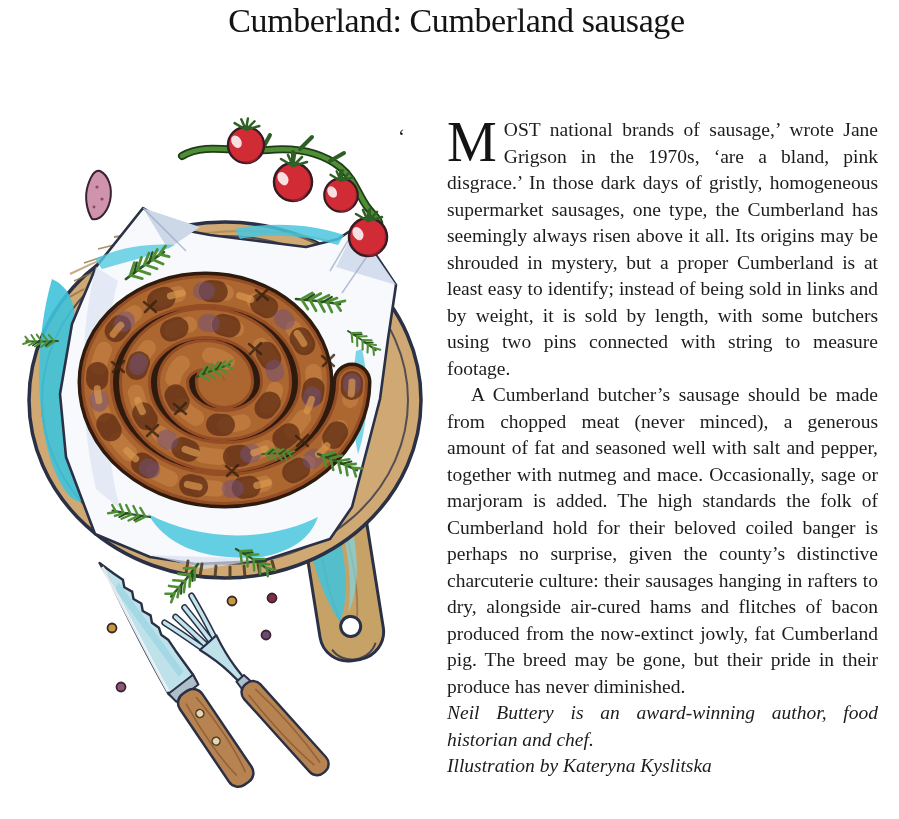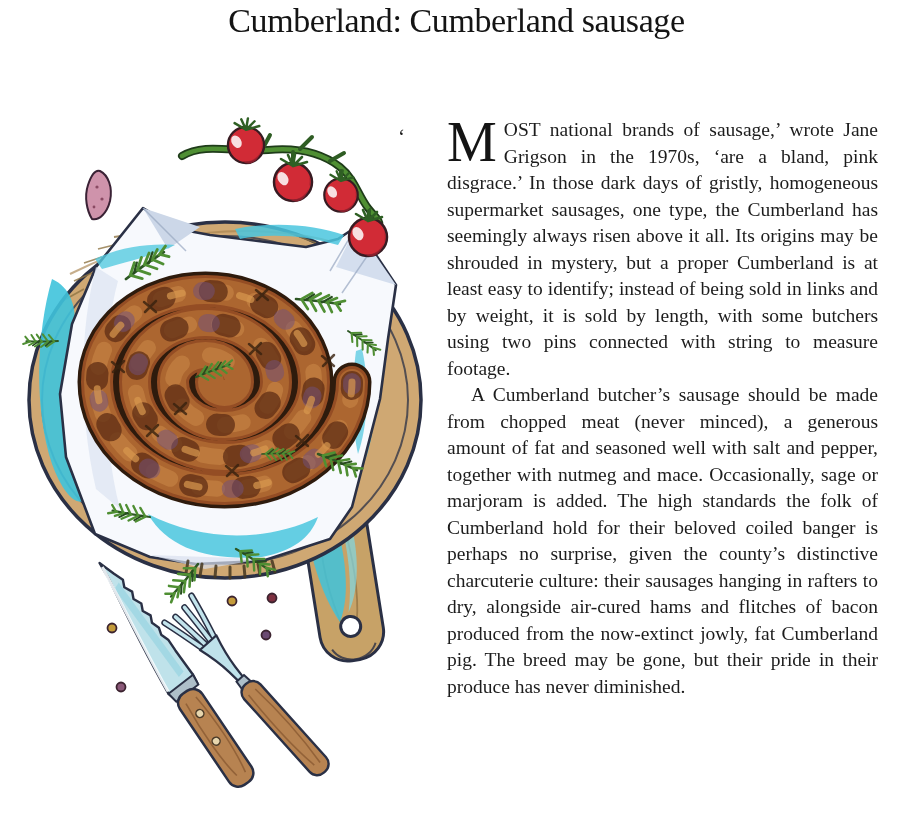--- a/index.html
+++ b/index.html
@@ -160,13 +160,15 @@
     <circle cx="232" cy="492" r="4.5" fill="#c49b3a"></circle>
     <circle cx="272" cy="489" r="4.5" fill="#7e3040"></circle>
     <circle cx="266" cy="526" r="4.5" fill="#6b4a72"></circle>
   </g>
 </svg>
 
 <main class="article">
   <span class="hang-quote">‘</span>
   <p class="p1"><span class="dropcap">M</span><span>OST</span><span> national brands of sausage,’ wrote Jane Grigson in the 1970s, ‘are a bland, pink disgrace.’ In those dark days of gristly, homogeneous supermarket sausages, one type, the Cumberland has seemingly always risen above it all. Its origins may be shrouded in mystery, but a proper Cumberland is at least easy to identify; instead of being sold in links and by weight, it is sold by length, with some butchers using two pins connected with string to measure footage.</span></p>
   <p class="p2">A Cumberland butcher’s sausage should be made from chopped meat (never minced), a generous amount of fat and seasoned well with salt and pepper, together with nutmeg and mace. Occasionally, sage or marjoram is added. The high standards the folk of Cumberland hold for their beloved coiled banger is perhaps no surprise, given the county’s distinctive charcuterie culture: their sausages hanging in rafters to dry, alongside air-cured hams and flitches of bacon produced from the now-extinct jowly, fat Cumberland pig. The breed may be gone, but their pride in their produce has never diminished.</p>
+  <p class="credit">Neil Buttery is an award-winning author, food historian and chef.</p>
+  <p class="credit">Illustration by Kateryna Kyslitska</p>
 </main>
 
 </body></html>

